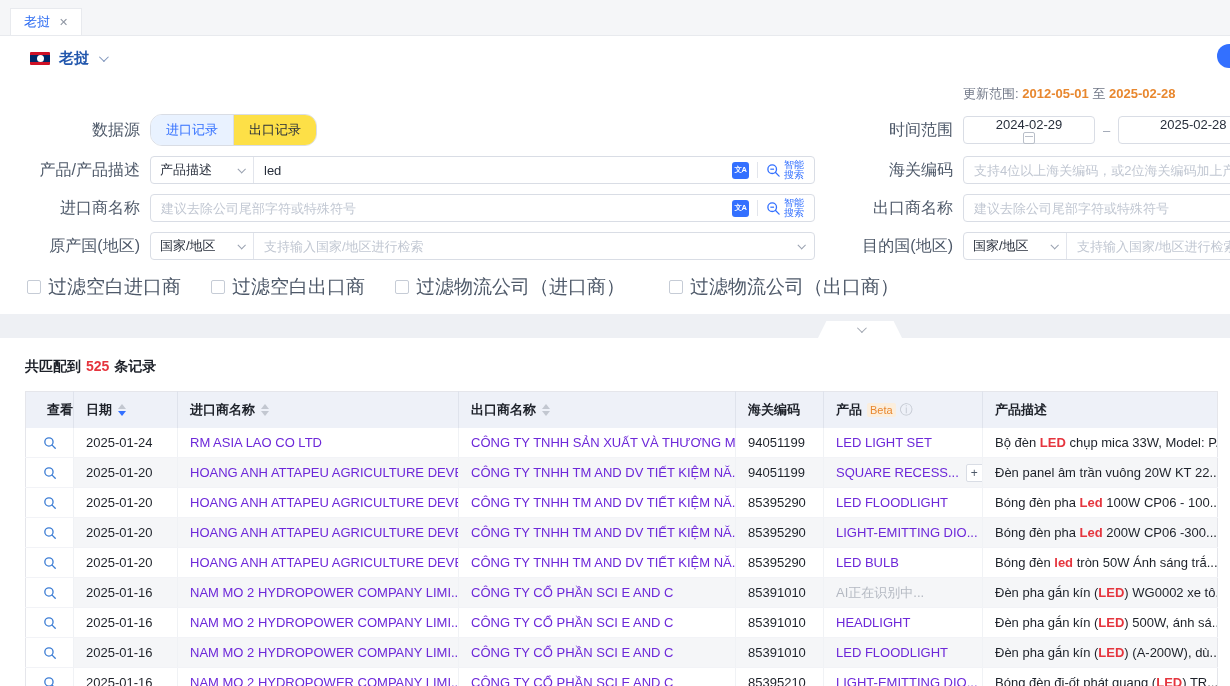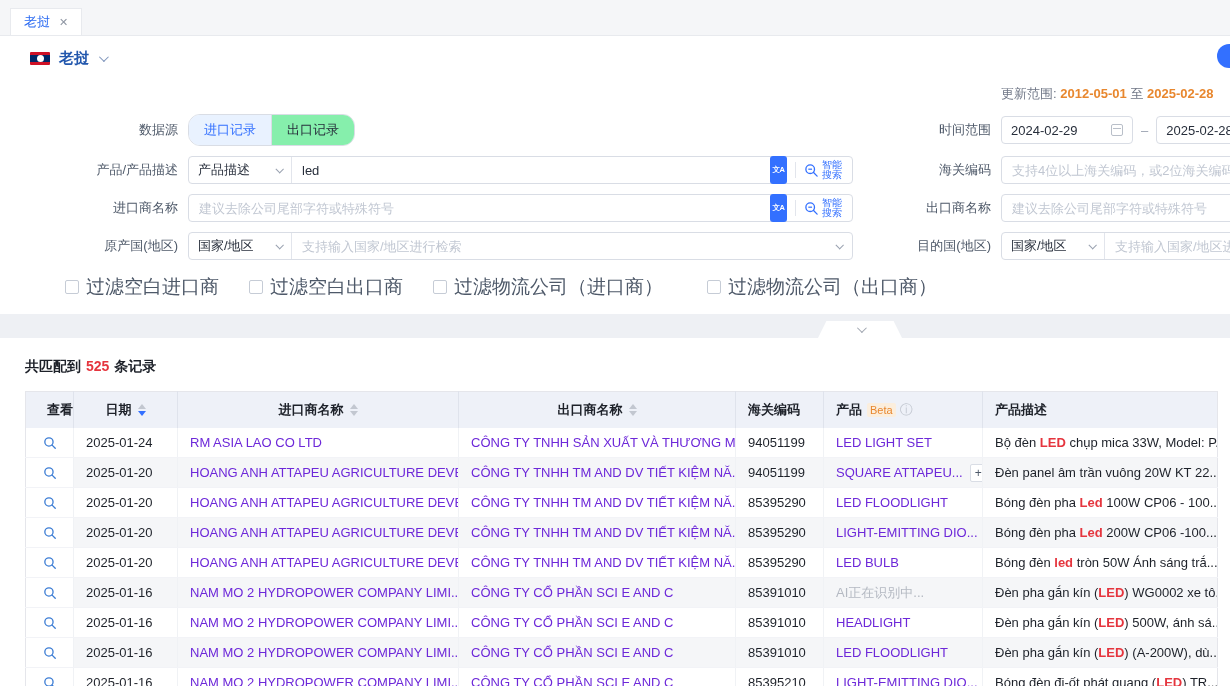--- a/index.html
+++ b/index.html
@@ -14,47 +14,47 @@
 
   
   .header { height:44px; display:flex; align-items:center; padding-left:30px; position:relative; }
   .flag { width:20px; height:13px; display:inline-block; position:relative; background:linear-gradient(to bottom,#ce1126 0 25%,#002868 25% 75%,#ce1126 75% 100%); border-radius:1px; }
   .flag-circle { position:absolute; left:50%; top:50%; width:7px; height:7px; margin:-3.5px 0 0 -3.5px; background:#fff; border-radius:50%; }
   .country { color:#2257ad; font-weight:bold; font-size:15px; margin-left:9px; }
   .chev { width:7px; height:7px; border-right:1.6px solid #7e94bb; border-bottom:1.6px solid #7e94bb; transform:rotate(45deg) translateY(-2px); margin-left:10px; display:inline-block; }
   .fab { position:absolute; right:-11px; top:8px; width:24px; height:24px; border-radius:50%; background:#3370ff; }
 
   
-  .filters { padding-top:4px;margin-left:38px; }
+  .filters { padding-top:4px; }
   .frow { display:grid; grid-template-columns:140px 665px 128px 470px; column-gap:10px; align-items:center; margin-top:10px; }
   .frow.first { margin-top:0; height:20px; }
-  .flabel { text-align:right; color:#4e5969; font-size:13px; }
+  .flabel { text-align:right; color:#4e5969; font-size:16px; }
   .update-range { font-size:13px; color:#707787; white-space:nowrap; }
   .update-range b { color:#e8872e; }
 
   .seg { display:inline-flex; height:32px; border:1px solid #d9dde5; border-radius:12px; overflow:hidden; }
-  .seg-btn { padding:0 15px; display:flex; align-items:center; font-size:13px; color:#272e3b; background:#86efac; cursor:pointer; }
+  .seg-btn { padding:0 15px; display:flex; align-items:center; font-size:13px; color:#272e3b; background:#fde047; cursor:pointer; }
   .seg-btn.active { background:#e9f2ff; color:#3370ff; }
   .seg-btn + .seg-btn { border-left:1px solid #d9dde5; }
 
   .combo { display:flex; align-items:center; height:28px; border:1px solid #d9dde5; border-radius:4px; background:#fff; width:100%; }
   .combo-select { display:flex; align-items:center; justify-content:space-between; padding:0 9px; width:103px; flex:none; border-right:1px solid #e2e5ec; height:100%; cursor:pointer; }
   .combo-select span { color:#272e3b; }
   .chev-s { width:6px; height:6px; border-right:1.3px solid #9aa2b1; border-bottom:1.3px solid #9aa2b1; transform:rotate(45deg) translateY(-1px); flex:none; }
   .combo-input { flex:1; min-width:0; border:none; outline:none; height:100%; padding:0 10px; font-size:13px; font-family:inherit; color:#272e3b; background:transparent; }
   .combo-input::placeholder, .inp::placeholder { color:#c1c7d2; }
-  .translate { width:17px; height:28px; border-radius:3px; background:#3370ff; color:#fff; font-size:7.5px; font-weight:bold; display:flex; align-items:center; justify-content:center; letter-spacing:-0.5px; flex:none; cursor:pointer; }
+  .translate { width:17px; height:17px; border-radius:3px; background:#3370ff; color:#fff; font-size:7.5px; font-weight:bold; display:flex; align-items:center; justify-content:center; letter-spacing:-0.5px; flex:none; cursor:pointer; }
   .vdiv { width:1px; height:16px; background:#e2e5ec; margin:0 8px; flex:none; }
   .smart { display:flex; align-items:center; gap:3px; margin-right:8px; flex:none; cursor:pointer; }
   .smart-txt { width:22px; font-size:10px; line-height:10px; color:#3370ff; word-break:break-all; }
   .end-chev { margin:0 10px 0 4px; flex:none; }
 
   .inp { height:28px; border:1px solid #d9dde5; border-radius:4px; padding:0 10px; font-size:13px; font-family:inherit; color:#272e3b; outline:none; }
   .daterow { display:flex; align-items:center; }
-  .date-box { width:132px; display:flex; align-items:center; justify-content:space-between; height:28px; border:1px solid #d9dde5; border-radius:4px; padding:0 9px; }
+  .date-box { width:132px; display:flex; align-items:center; justify-content:space-between; height:28px; border:1px solid #d9dde5; border-radius:4px; padding:0 9px;flex-direction:column; }
   .date-box.second { width:150px; flex:none; }
   .cal { width:12px; height:12px; border:1.2px solid #b9bfc9; border-radius:2px; position:relative; flex:none; }
   .cal:before { content:""; position:absolute; left:1px; right:1px; top:2.5px; border-top:1.2px solid #b9bfc9; }
   .date-sep { margin:0 8px; color:#9aa2b1; }
 
   .cbrow { display:flex; align-items:center; gap:30px; margin:14px 0 0 27px; }
   .cb { display:flex; align-items:center; gap:7px; cursor:pointer; }
   .cb-box { width:14px; height:14px; border:1px solid #c6ccd6; border-radius:2px; background:#fff; flex:none; }
   .cb-label { color:#4e5969; font-size:19px; }
 
@@ -66,21 +66,21 @@
   
   .results { padding:20px 0 0 25px; background:#fff; }
   .count-line { font-size:14px; font-weight:bold; color:#1d2129; }
   .count-num { color:#e5353e; margin:0 5px; }
 
   table { border-collapse:collapse; table-layout:fixed; width:1193px; margin-top:15px; border:1px solid #e5e6eb; }
   col.w-view{width:48px} col.w-date{width:104px} col.w-imp{width:281px} col.w-exp{width:277px} col.w-hs{width:88px} col.w-prod{width:159px}
   thead th { height:36px; background:#eef1f8; font-size:13px; font-weight:bold; color:#1d2129; text-align:left; padding:0 12px; border-right:1px solid #dfe3ec; white-space:nowrap; }
   thead th:last-child { border-right:none; }
   th.c-view { text-align:right; padding:0; }
-  .th-flex { display:flex; align-items:center; justify-content:center; }
+  .th-flex { display:flex; align-items:center; justify-content:flex-start; }
   .sort { display:inline-flex; flex-direction:column; gap:2px; margin-left:6px; cursor:pointer; }
   .sort i { width:0; height:0; border-left:4px solid transparent; border-right:4px solid transparent; }
   .sort .up { border-bottom:5px solid #c2c7d0; }
   .sort .down { border-top:5px solid #c2c7d0; }
   .sort .down.active { border-top-color:#3370ff; }
   .beta { color:#e8872e; background:#fbeedd; font-size:11px; font-weight:normal; padding:1px 3px; border-radius:2px; margin-left:5px; }
   .info { color:#c2c7d0; font-size:13px; font-weight:normal; margin-left:4px; }
 
   tbody td { height:30px; font-size:13px; color:#1d2129; padding:0 12px; border-right:1px solid #f0f2f5; border-bottom:1px solid #f2f3f7; white-space:nowrap; overflow:hidden; background:#fff; }
   tbody td:last-child { border-right:none; }
@@ -305,21 +305,21 @@
           <td class="c-view"><span class="mag">
               <svg width="14" height="14" viewBox="0 0 16 16">
                 <circle cx="6.8" cy="6.8" r="4.7" fill="none" stroke="#3b7cd4" stroke-width="1.5"></circle>
                 <line x1="10.4" y1="10.4" x2="14" y2="14" stroke="#3b7cd4" stroke-width="1.5" stroke-linecap="round"></line>
               </svg>
             </span></td>
           <td>2025-01-20</td>
           <td class="link">HOANG ANH ATTAPEU AGRICULTURE DEVE...</td>
           <td class="link">CÔNG TY TNHH TM AND DV TIẾT KIỆM NĂ...</td>
           <td>94051199</td>
-          <td><span class="link">SQUARE ATTAPEU...</span><span class="plus-badge">+ 1</span></td>
+          <td><span class="link">SQUARE RECESS...</span><span class="plus-badge">+ 1</span></td>
           <td><span>Đèn panel âm trần vuông 20W KT 22...</span></td>
         </tr>
         <tr>
           <td class="c-view"><span class="mag">
               <svg width="14" height="14" viewBox="0 0 16 16">
                 <circle cx="6.8" cy="6.8" r="4.7" fill="none" stroke="#3b7cd4" stroke-width="1.5"></circle>
                 <line x1="10.4" y1="10.4" x2="14" y2="14" stroke="#3b7cd4" stroke-width="1.5" stroke-linecap="round"></line>
               </svg>
             </span></td>
           <td>2025-01-20</td>
@@ -334,21 +334,21 @@
               <svg width="14" height="14" viewBox="0 0 16 16">
                 <circle cx="6.8" cy="6.8" r="4.7" fill="none" stroke="#3b7cd4" stroke-width="1.5"></circle>
                 <line x1="10.4" y1="10.4" x2="14" y2="14" stroke="#3b7cd4" stroke-width="1.5" stroke-linecap="round"></line>
               </svg>
             </span></td>
           <td>2025-01-20</td>
           <td class="link">HOANG ANH ATTAPEU AGRICULTURE DEVE...</td>
           <td class="link">CÔNG TY TNHH TM AND DV TIẾT KIỆM NĂ...</td>
           <td>85395290</td>
           <td><span class="link">LIGHT-EMITTING DIO...</span></td>
-          <td><span>Bóng đèn pha </span><span class="hl">Led</span><span> 200W CP06 -100...</span></td>
+          <td><span>Bóng đèn pha </span><span class="hl">Led</span><span> 200W CP06 -300...</span></td>
         </tr>
         <tr>
           <td class="c-view"><span class="mag">
               <svg width="14" height="14" viewBox="0 0 16 16">
                 <circle cx="6.8" cy="6.8" r="4.7" fill="none" stroke="#3b7cd4" stroke-width="1.5"></circle>
                 <line x1="10.4" y1="10.4" x2="14" y2="14" stroke="#3b7cd4" stroke-width="1.5" stroke-linecap="round"></line>
               </svg>
             </span></td>
           <td>2025-01-20</td>
           <td class="link">HOANG ANH ATTAPEU AGRICULTURE DEVE...</td>

